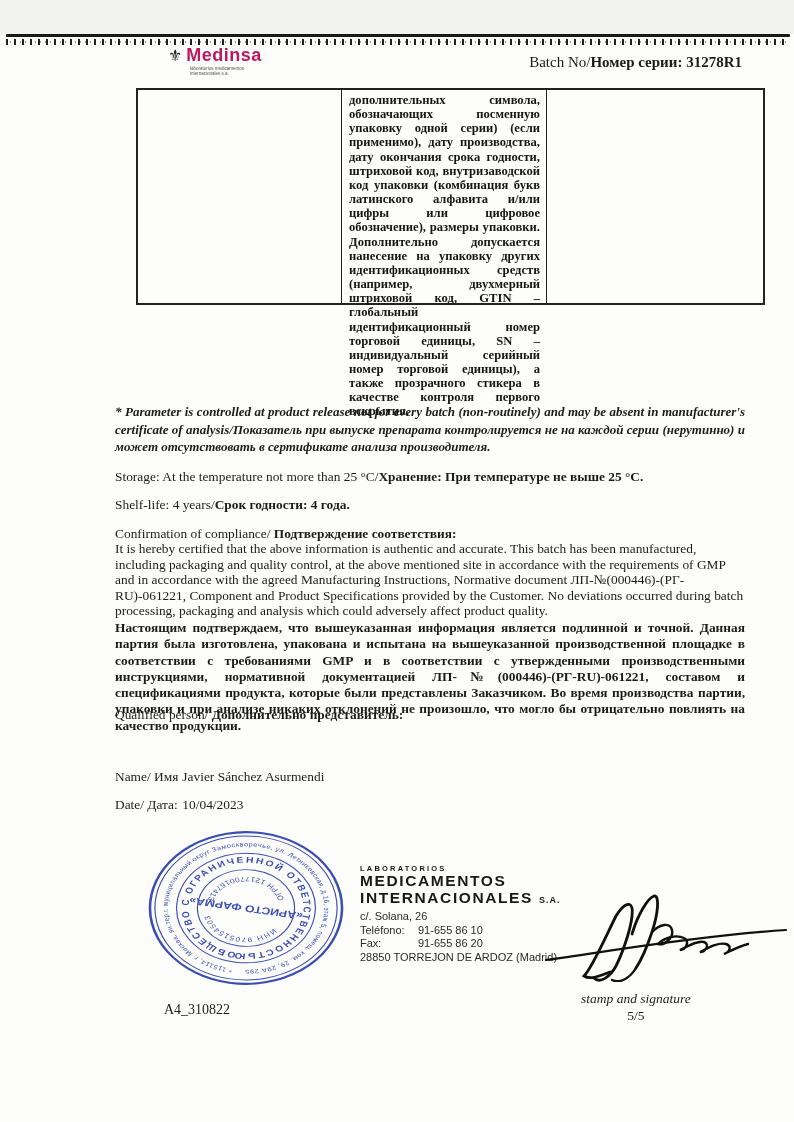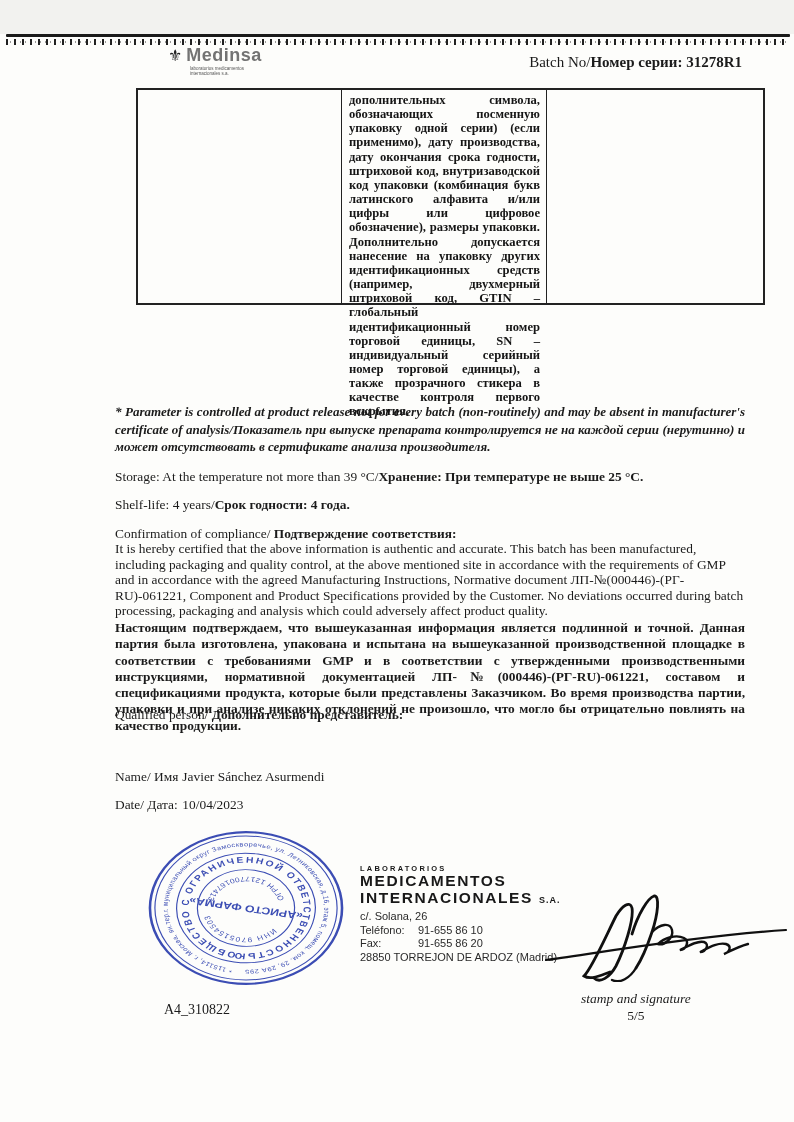--- a/index.html
+++ b/index.html
@@ -12,21 +12,21 @@
   .scan-band{position:absolute;left:0;top:0;width:794px;height:34px;background:#f2f2ef;}
   .top-rule{position:absolute;left:6px;right:4px;top:34px;height:3px;background:#1a1a1a;border-radius:1px;}
   .top-dots{position:absolute;left:6px;right:4px;top:39px;height:6px;
     background:repeating-linear-gradient(90deg,#1f1f1f 0 2px,transparent 2px 8px);}
   .top-dots2{position:absolute;left:10px;right:8px;top:41px;height:2px;opacity:.5;
     background:repeating-linear-gradient(90deg,#333 0 1px,transparent 1px 5px);}
   
   .logo{position:absolute;left:168px;top:45px;font-family:"Liberation Sans",sans-serif;}
   .logo-row{display:flex;align-items:center;gap:4px;}
   .logo-mark{font-size:16px;color:#222;}
-  .logo-name{font-size:18px;font-weight:700;letter-spacing:.5px;color:#737373;}
+  .logo-name{font-size:18px;font-weight:700;letter-spacing:.5px;color:#be185d;}
   .logo-sub{margin-left:22px;width:78px;font-size:4.5px;line-height:5px;color:#555;
     filter:blur(.3px);text-transform:lowercase;}
   .batch{position:absolute;right:52px;top:54px;font-size:15px;}
   .batch b{font-weight:700;}
   
   .doc-table{position:absolute;left:136px;top:88px;width:629px;height:217px;
     border:2px solid #222;display:flex;box-sizing:border-box;}
   .doc-table .col{box-sizing:border-box;height:100%;}
   .col-a{width:204px;border-right:1.5px solid #222;}
   .col-b{width:205px;border-right:1.5px solid #222;padding:3px 6px 0 7px;
@@ -91,21 +91,21 @@
 
   <div class="doc-table">
     <div class="col col-a"></div>
     <div class="col col-b">дополнительных символа, обозначающих посменную упаковку одной серии) (если применимо), дату производства, дату окончания срока годности, штриховой код, внутризаводской код упаковки (комбинация букв латинского алфавита и/или цифры или цифровое обозначение), размеры упаковки. Дополнительно допускается нанесение на упаковку других идентификационных средств (например, двухмерный штриховой код, GTIN – глобальный идентификационный номер торговой единицы, SN – индивидуальный серийный номер торговой единицы), а также прозрачного стикера в качестве контроля первого вскрытия.</div>
     <div class="col col-c"></div>
   </div>
 
   <div class="blk footnote">* Parameter is controlled at product release not for every batch (non-routinely) and may be absent in manufacturer's certificate of analysis/Показатель при выпуске препарата контролируется не на каждой серии (нерутинно) и может отсутствовать в сертификате анализа производителя.</div>
 
   <div class="blk line-storage">
-    <span>Storage: At the temperature not more than 39 °C/</span><span class="rubold">Хранение: При температуре не выше 25 °C.</span>
+    <span>Storage: At the temperature not more than 25 °C/</span><span class="rubold">Хранение: При температуре не выше 25 °C.</span>
   </div>
   <div class="blk line-shelf">
     <span>Shelf-life: 4 years/</span><span class="rubold">Срок годности: 4 года.</span>
   </div>
 
   <div class="blk line-confhead">
     <span>Confirmation of compliance/ </span><span class="rubold">Подтверждение соответствия:</span>
   </div>
   <div class="blk para-en">It is hereby certified that the above information is authentic and accurate. This batch has been manufactured, including packaging and quality control, at the above mentioned site in accordance with the requirements of GMP and in accordance with the agreed Manufacturing Instructions, Normative document ЛП-№(000446)-(РГ-RU)-061221, Component and Product Specifications provided by the Customer. No deviations occurred during batch processing, packaging and analysis which could adversely affect product quality.</div>
   <div class="blk para-ru">Настоящим подтверждаем, что вышеуказанная информация является подлинной и точной. Данная партия была изготовлена, упакована и испытана на вышеуказанной производственной площадке в соответствии с требованиями GMP и в соответствии с утвержденными производственными инструкциями, нормативной документацией ЛП-№(000446)-(РГ-RU)-061221, составом и спецификациями продукта, которые были представлены Заказчиком. Во время производства партии, упаковки и при анализе никаких отклонений не произошло, что могло бы отрицательно повлиять на качество продукции.</div>

